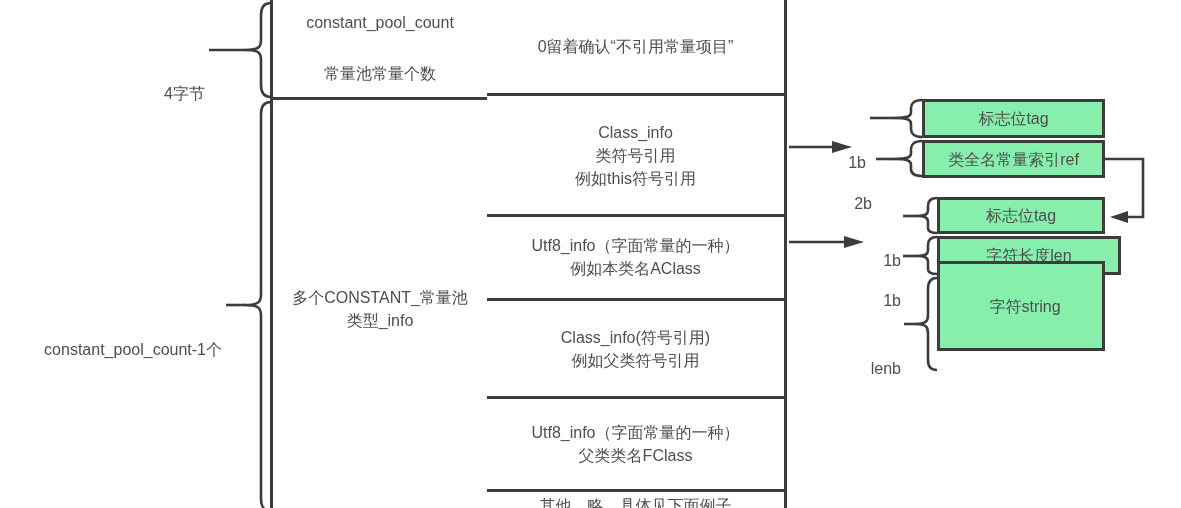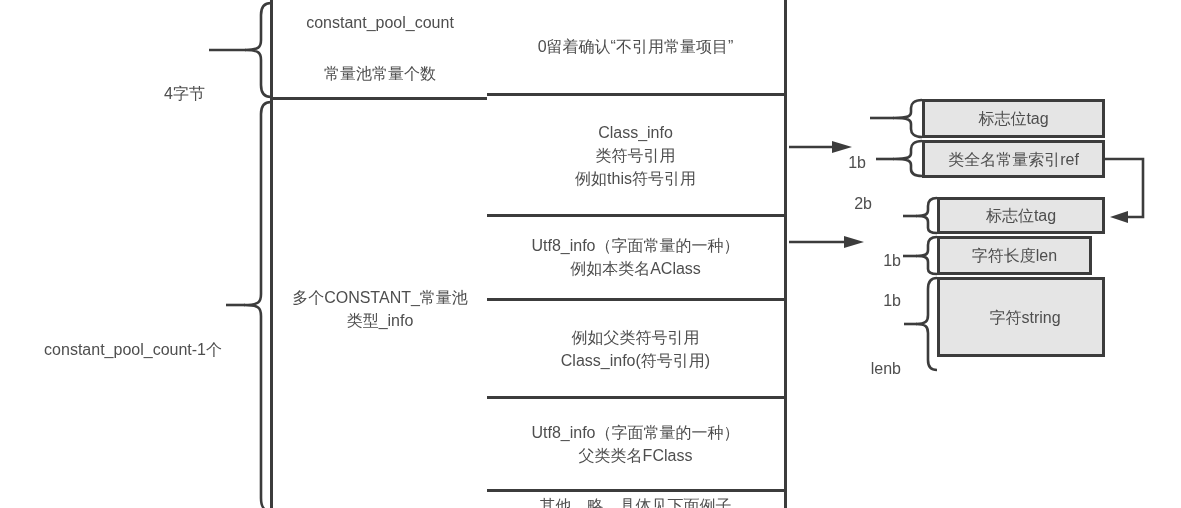--- a/index.html
+++ b/index.html
@@ -1,21 +1,21 @@
 <!DOCTYPE html>
 <html><head>
 <meta charset="utf-8">
 <style>
   html,body{margin:0;padding:0;background:#ffffff;}
   #canvas{
     position:relative;width:1181px;height:508px;overflow:hidden;background:#ffffff;
     font-family:"Liberation Sans","DejaVu Sans",sans-serif;color:#4e4e4e;
   }
   #wires{position:absolute;left:0;top:0;width:1181px;height:508px;}
-  .box{position:absolute;border:3px solid #3c3c3c;box-sizing:border-box;background:#e5e5e5;
+  .box{position:absolute;border:3px solid #3c3c3c;box-sizing:border-box;background:#86efac;
        display:flex;flex-direction:column;align-items:center;justify-content:center;
        text-align:center;font-size:16px;line-height:23px;}
   .col{position:absolute;border:3px solid #3c3c3c;box-sizing:border-box;background:#ffffff;
        display:flex;flex-direction:column;}
   .cell{display:flex;flex-direction:column;align-items:center;justify-content:center;
         text-align:center;font-size:16px;line-height:23px;box-sizing:border-box;}
   .cell.bb{border-bottom:3px solid #3c3c3c;}
   .lbl{position:absolute;font-size:16px;line-height:20px;white-space:nowrap;margin-top:45px;}
   .r{text-align:right;}
   #col3{border-left:none;}
@@ -79,22 +79,22 @@
     <div class="cell bb" style="height:125px;">
       <div>Class_info</div>
       <div>类符号引用</div>
       <div>例如this符号引用</div>
     </div>
     <div class="cell bb" style="height:87px;">
       <div>Utf8_info（字面常量的一种）</div>
       <div>例如本类名AClass</div>
     </div>
     <div class="cell bb" style="height:102px;">
+      <div>Class_info(符号引用)</div>
       <div>例如父类符号引用</div>
-      <div>Class_info(符号引用)</div>
     </div>
     <div class="cell bb" style="height:96px;">
       <div>Utf8_info（字面常量的一种）</div>
       <div>父类类名FClass</div>
     </div>
     <div class="cell cut-cell" style="flex:1;">
       <div>其他，略，具体见下面例子</div>
     </div>
   </div>
 
@@ -105,21 +105,21 @@
   <div class="lbl r" style="left:822px;top:149px;width:50px;">2b</div>
   <div class="box" style="left:922px;top:140px;width:183px;height:38px;">
     <div>类全名常量索引ref</div>
   </div>
 
   <div class="lbl r" style="left:851px;top:206px;width:50px;">1b</div>
   <div class="box" style="left:937px;top:197px;width:168px;height:37px;">
     <div>标志位tag</div>
   </div>
   <div class="lbl r" style="left:851px;top:246px;width:50px;">1b</div>
-  <div class="box" style="left:937px;top:236px;width:155px;height:39px;align-items:center;">
+  <div class="box" style="left:937px;top:236px;width:184px;height:39px;align-items:center;">
     <div>字符长度len</div>
   </div>
   <div class="lbl r" style="left:840px;top:314px;width:61px;">lenb</div>
-  <div class="box" style="left:937px;top:277px;width:168px;height:80px;padding-left:8px;">
+  <div class="box" style="left:937px;top:261px;width:168px;height:90px;padding-left:8px;">
     <div>字符string</div>
   </div>
 
 </div>
 
 </body></html>

